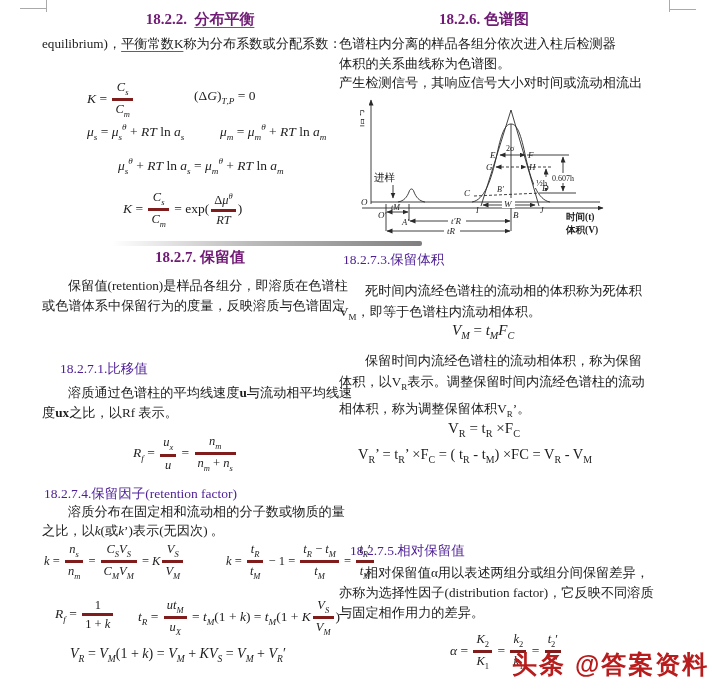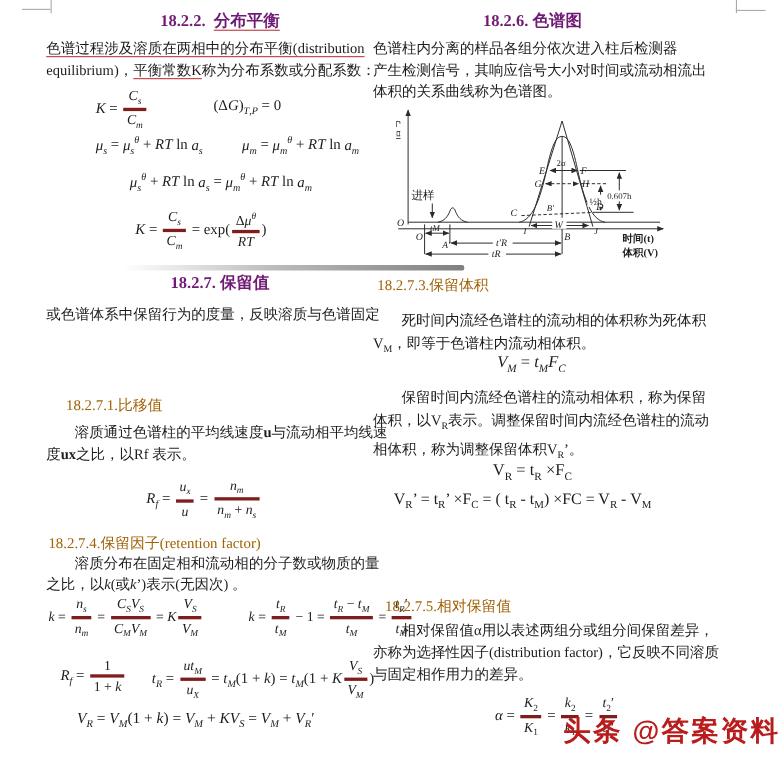--- a/index.html
+++ b/index.html
@@ -1,20 +1,20 @@
 <!DOCTYPE html>
 <html><head>
 <meta charset="utf-8">
 <style>
   html,body{margin:0;padding:0;}
   body{width:712px;height:691px;background:#ffffff;position:relative;overflow:hidden;
        font-family:"Liberation Serif",serif;color:#1c1c1c;}
   .abs{position:absolute;}
   .h1{font-weight:bold;font-size:15px;color:#701a75;text-align:center;white-space:nowrap;}
-  .h3{font-size:13.5px;color:#a16207;white-space:nowrap;}
+  .h3{font-size:13.5px;color:#4c1d95;white-space:nowrap;}
   .para{font-size:13.2px;line-height:20px;}
   .para .ln{white-space:nowrap;}
   .ind{margin-left:26px;}
   .ru{text-decoration:underline;text-decoration-color:#c03a3a;text-underline-offset:3px;}
   .f{font-size:13.5px;white-space:nowrap;}
   .f i{font-family:"Liberation Serif",serif;}
   .fr{display:inline-block;vertical-align:middle;text-align:center;margin:0 2px;font-size:12.5px;}
   .fr .n{display:block;padding:0 3px 1px;border-bottom:3px solid #7f1d1d;line-height:1.15;}
   .fr .d{display:block;padding:1px 3px 0;line-height:1.15;}
   sub,sup{font-size:0.68em;}
@@ -33,28 +33,27 @@
 <div class="abs crop" style="left:46px;top:0;width:0;height:12px;border-left:1px solid #aaa;"></div>
 <div class="abs crop" style="left:669px;top:9px;width:27px;height:0;border-top:1px solid #aaa;"></div>
 <div class="abs crop" style="left:669px;top:0;width:0;height:12px;border-left:1px solid #aaa;"></div>
 
 <div class="abs smudge" style="left:112px;top:241px;width:310px;height:5px;"></div>
 
 <div class="abs h1" style="left:50px;top:10px;width:300px;">18.2.2.&nbsp;&nbsp;<span class="ru">分布平衡</span></div>
 <div class="abs h1" style="left:334px;top:10px;width:300px;">18.2.6. 色谱图</div>
 
 <div class="abs para" style="left:42px;top:34px;">
-  <div class="ln"><span class="ru">色谱过程涉及溶质在两相中的分布平衡(distribution</span></div>
   <div class="ln">equilibrium)，<span class="ru">平衡常数K</span>称为分布系数或分配系数：</div>
 </div>
 
 <div class="abs para" style="left:339px;top:34px;line-height:19.5px;">
   <div class="ln">色谱柱内分离的样品各组分依次进入柱后检测器</div>
+  <div class="ln">体积的关系曲线称为色谱图。</div>
   <div class="ln">产生检测信号，其响应信号大小对时间或流动相流出</div>
-  <div class="ln">体积的关系曲线称为色谱图。</div>
 </div>
 
 <div class="abs f" style="left:87px;top:80px;"><i>K</i> = <span class="fr"><span class="n"><i>C<sub>s</sub></i></span><span class="d"><i>C<sub>m</sub></i></span></span></div>
 <div class="abs f" style="left:194px;top:88px;">(Δ<i>G</i>)<sub><i>T</i>,<i>P</i></sub> = 0</div>
 <div class="abs f" style="left:87px;top:122px;"><i>μ<sub>s</sub></i> = <i>μ<sub>s</sub></i><sup><i>θ</i></sup> + <i>RT</i> ln <i>a<sub>s</sub></i></div>
 <div class="abs f" style="left:220px;top:122px;"><i>μ<sub>m</sub></i> = <i>μ<sub>m</sub></i><sup><i>θ</i></sup> + <i>RT</i> ln <i>a<sub>m</sub></i></div>
 <div class="abs f" style="left:118px;top:156px;"><i>μ<sub>s</sub></i><sup><i>θ</i></sup> + <i>RT</i> ln <i>a<sub>s</sub></i> = <i>μ<sub>m</sub></i><sup><i>θ</i></sup> + <i>RT</i> ln <i>a<sub>m</sub></i></div>
 <div class="abs f" style="left:123px;top:190px;"><i>K</i> = <span class="fr"><span class="n"><i>C<sub>s</sub></i></span><span class="d"><i>C<sub>m</sub></i></span></span> = exp(<span class="fr"><span class="n">Δ<i>μ</i><sup><i>θ</i></sup></span><span class="d"><i>RT</i></span></span>)</div>
 
 <svg class="abs" style="left:360px;top:94px;" width="350" height="146" viewBox="0 0 350 146">
@@ -116,20 +115,21 @@
     <text font-style="normal" font-size="8" x="146" y="57">2σ</text>
     <text font-style="normal" x="176" y="92">½h</text>
     <text font-style="normal" font-size="8" x="192" y="87">0.607h</text>
     <text font-style="normal" font-weight="bold" font-size="9.5" x="206" y="126">时间(t)</text>
     <text font-style="normal" font-weight="bold" font-size="9.5" x="206" y="139">体积(V)</text>
   </g>
 </svg>
 
 <div class="abs h1" style="left:50px;top:248px;width:300px;">18.2.7. 保留值</div>
 <div class="abs para" style="left:42px;top:276px;">
+  <div class="ln ind">保留值(retention)是样品各组分，即溶质在色谱柱</div>
   <div class="ln">或色谱体系中保留行为的度量，反映溶质与色谱固定</div>
 </div>
 
 <div class="abs h3" style="left:343px;top:251px;">18.2.7.3.保留体积</div>
 <div class="abs para" style="left:339px;top:280px;line-height:21px;">
   <div class="ln ind">死时间内流经色谱柱的流动相的体积称为死体积</div>
   <div class="ln">V<sub>M</sub>，即等于色谱柱内流动相体积。</div>
 </div>
 <div class="abs f big" style="left:452px;top:322px;"><i>V<sub>M</sub></i> = <i>t<sub>M</sub>F<sub>C</sub></i></div>
 <div class="abs para" style="left:339px;top:350px;line-height:21px;">

